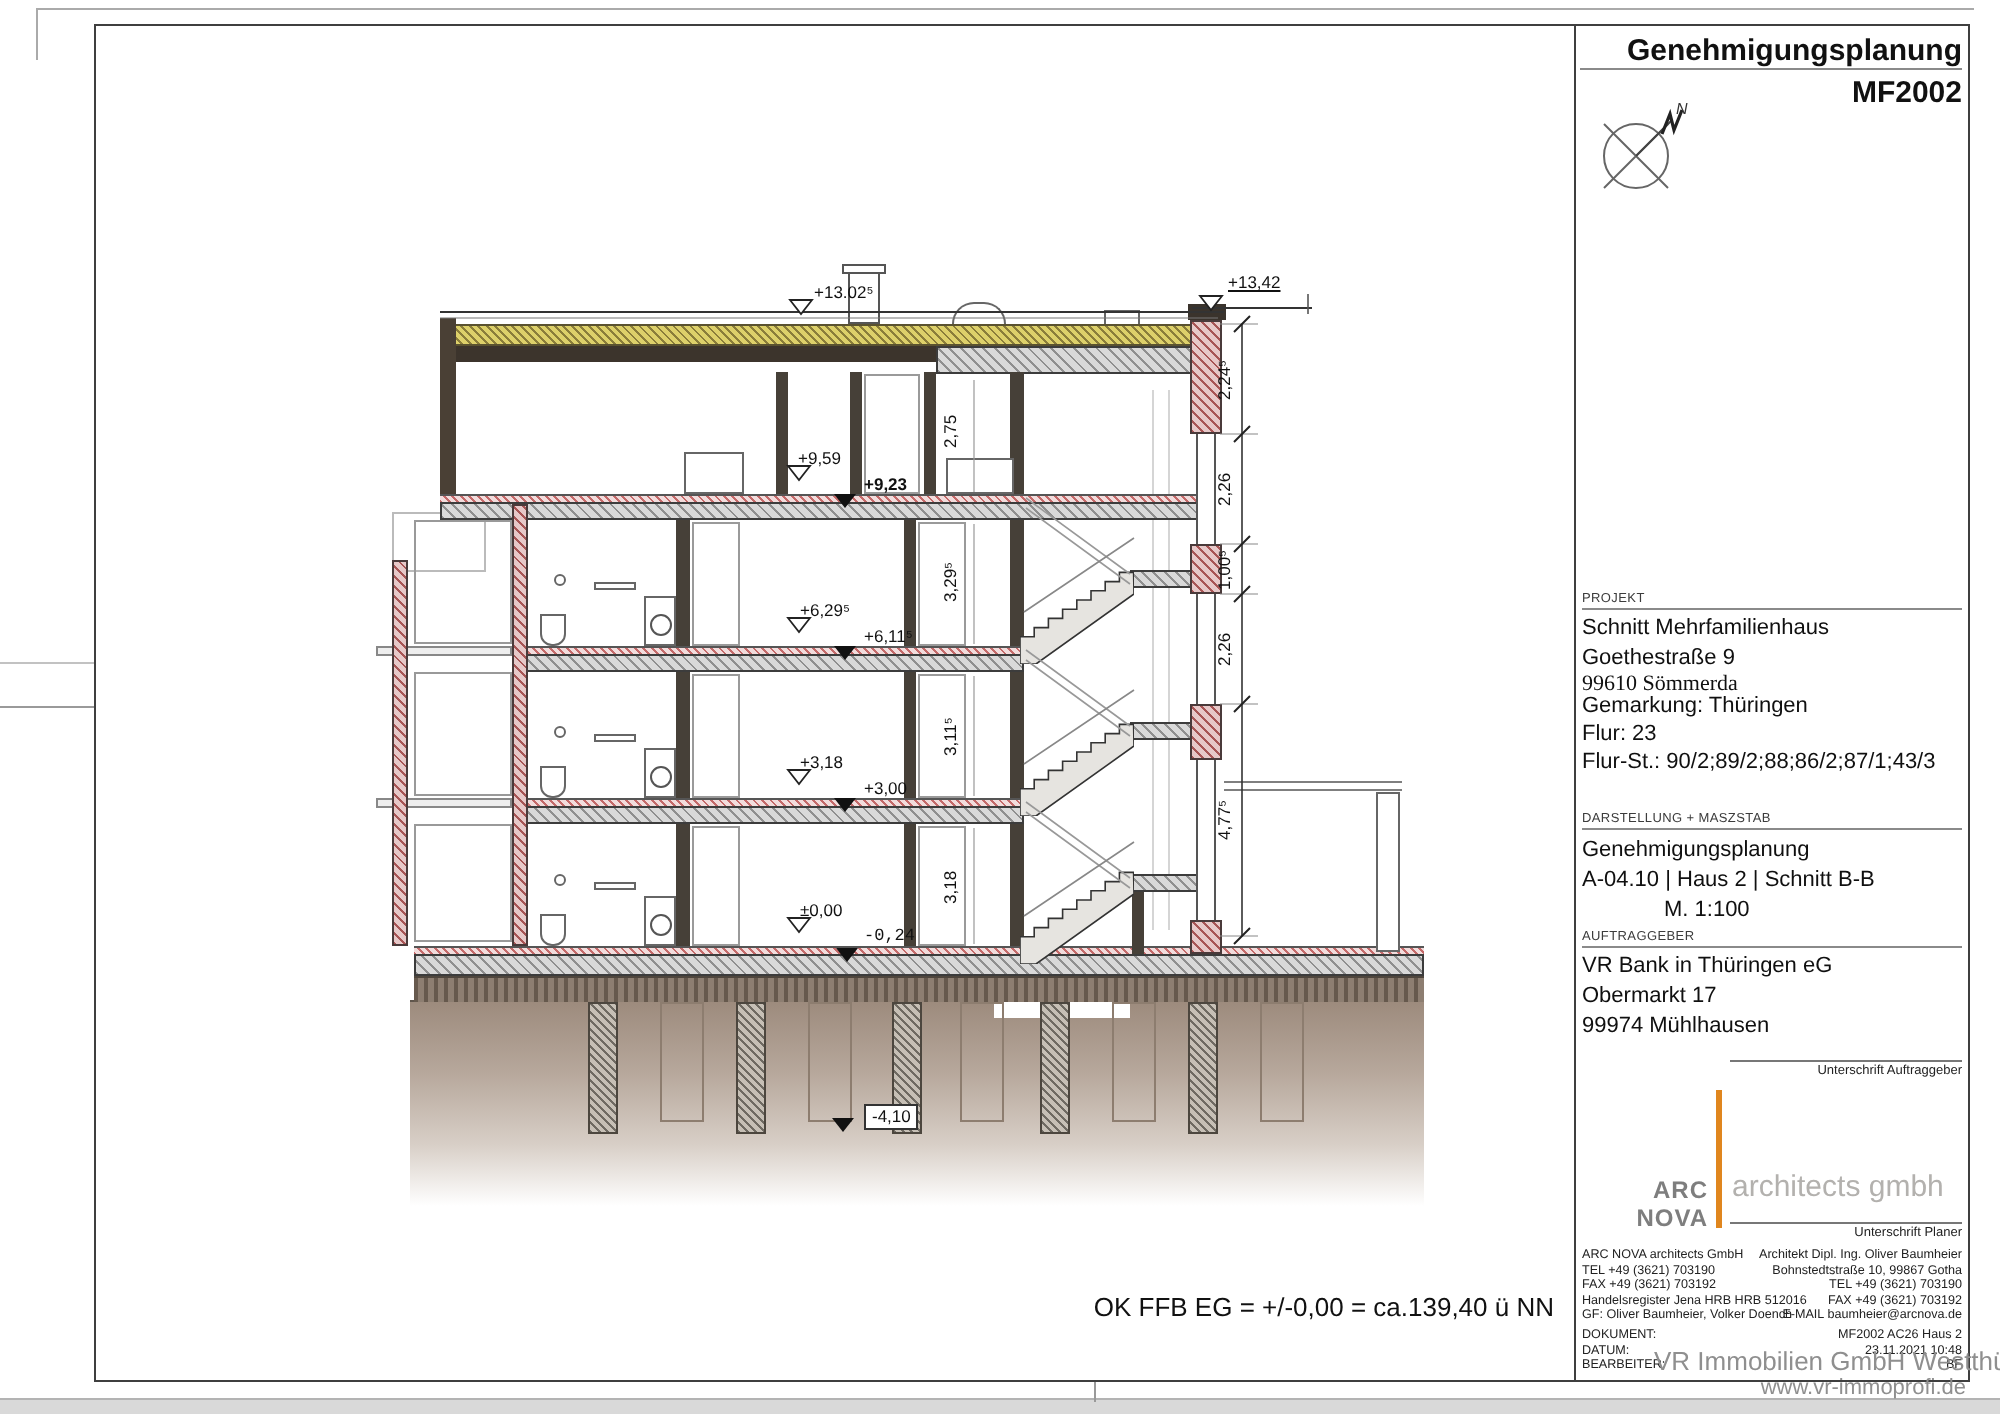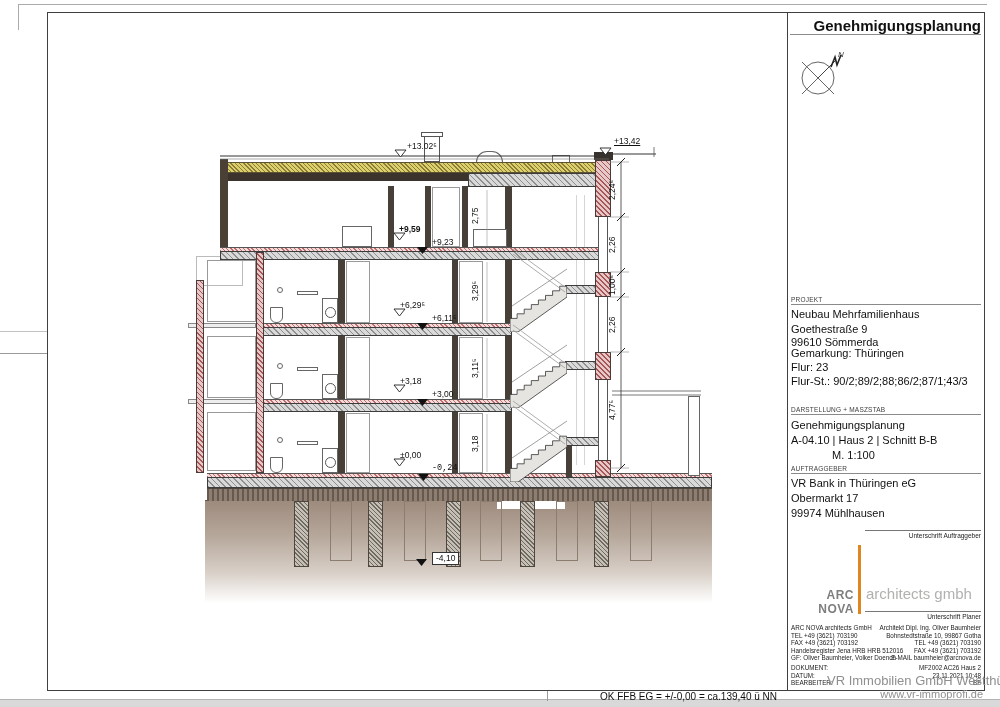--- a/index.html
+++ b/index.html
@@ -187,58 +187,59 @@
       <polygon points="417,247 428,247 422.5,254"></polygon>
       <polygon points="417,323 428,323 422.5,330"></polygon>
       <polygon points="417,399 428,399 422.5,406"></polygon>
       <polygon points="418,474 429,474 423.5,481"></polygon>
       <polygon points="416,559 427,559 421.5,566"></polygon>
     </g>
   </svg>
 
   <div class="abs lbl" style="left:407px;top:141px;">+13.02⁵</div>
   <div class="abs lbl" style="left:614px;top:136px;text-decoration:underline;">+13,42</div>
-  <div class="abs lbl" style="left:399px;top:224px;font-weight:bold;">+9,59</div>
-  <div class="abs lbl" style="left:432px;top:237px;">+9,23</div>
+  <div class="abs lbl" style="left:399px;top:224px;">+9,59</div>
+  <div class="abs lbl" style="left:432px;top:237px;font-weight:bold;">+9,23</div>
   <div class="abs lbl" style="left:400px;top:300px;">+6,29⁵</div>
   <div class="abs lbl" style="left:432px;top:313px;">+6,11⁵</div>
   <div class="abs lbl" style="left:400px;top:376px;">+3,18</div>
   <div class="abs lbl" style="left:432px;top:389px;">+3,00</div>
   <div class="abs lbl" style="left:400px;top:450px;">±0,00</div>
   <div class="abs lbl" style="left:432px;top:463px;font-family:Liberation Mono, monospace;">-0,24</div>
   <div class="abs lbl" style="left:432px;top:552px;background:#fff;border:1px solid #333;padding:0 3px 1px;z-index:31;">-4,10</div>
 
   <div class="abs vtext" style="left:470px;top:195px;width:14px;height:42px;">2,75</div>
   <div class="abs vtext" style="left:470px;top:270px;width:14px;height:42px;">3,29⁵</div>
   <div class="abs vtext" style="left:470px;top:347px;width:14px;height:42px;">3,11⁵</div>
   <div class="abs vtext" style="left:470px;top:423px;width:14px;height:42px;">3,18</div>
 
   <div class="abs vtext" style="left:607px;top:166px;width:14px;height:48px;">2,24⁵</div>
   <div class="abs vtext" style="left:607px;top:221px;width:14px;height:48px;">2,26</div>
   <div class="abs vtext" style="left:607px;top:263px;width:14px;height:44px;">1,00⁵</div>
   <div class="abs vtext" style="left:607px;top:303px;width:14px;height:44px;">2,26</div>
   <div class="abs vtext" style="left:607px;top:388px;width:14px;height:44px;">4,77⁵</div>
 
-  <div class="abs" style="left:460px;top:691px;width:317px;font-size:10px;color:#111;text-align:right;z-index:30;">OK FFB EG = +/-0,00 = ca.139,40 ü NN</div>
+  <div class="abs" style="left:460px;top:646px;width:317px;font-size:13px;color:#111;text-align:right;z-index:30;">OK FFB EG = +/-0,00 = ca.139,40 ü NN</div>
 
   <div class="abs" style="left:790px;top:17px;width:191px;text-align:right;font-size:15px;font-weight:bold;color:#111;">Genehmigungsplanung</div>
   <div class="abs" style="left:790px;top:34px;width:191px;height:1px;background:#8a8a8a;"></div>
+  <div class="abs" style="left:790px;top:38px;width:191px;text-align:right;font-size:15px;font-weight:bold;color:#111;">MF2002</div>
 
   <svg class="abs" style="left:795px;top:51px;" width="52" height="52" viewBox="0 0 52 52">
     <circle cx="23" cy="27" r="16" fill="none" stroke="#666" stroke-width="1"></circle>
     <path d="M7,11 L39,43 M39,11 L7,43" stroke="#666" stroke-width="1" fill="none"></path>
     <path d="M23,27 L41,9" stroke="#444" stroke-width="1"></path>
     <path d="M36,16 L40,6 L42,14 L46,4" stroke="#222" stroke-width="1.6" fill="none"></path>
   </svg>
   <div class="abs" style="left:838px;top:50px;font-size:8px;font-style:italic;color:#333;">N</div>
 
   <div class="abs tb-cap" style="left:791px;top:296px;width:190px;">PROJEKT</div>
-  <div class="abs tb-line" style="left:791px;top:308px;">Neubau Mehrfamilienhaus</div>
+  <div class="abs tb-line" style="left:791px;top:308px;">Schnitt Mehrfamilienhaus</div>
   <div class="abs tb-line" style="left:791px;top:323px;">Goethestraße 9</div>
-  <div class="abs tb-line" style="left:791px;top:336px;">99610 Sömmerda</div>
+  <div class="abs tb-line" style="left:791px;top:336px;font-family:Liberation Serif, serif;">99610 Sömmerda</div>
   <div class="abs tb-line" style="left:791px;top:347px;">Gemarkung: Thüringen</div>
   <div class="abs tb-line" style="left:791px;top:361px;">Flur: 23</div>
   <div class="abs tb-line" style="left:791px;top:375px;">Flur-St.: 90/2;89/2;88;86/2;87/1;43/3</div>
 
   <div class="abs tb-cap" style="left:791px;top:406px;width:190px;">DARSTELLUNG + MASZSTAB</div>
   <div class="abs tb-line" style="left:791px;top:419px;">Genehmigungsplanung</div>
   <div class="abs tb-line" style="left:791px;top:434px;">A-04.10 | Haus 2 | Schnitt B-B</div>
   <div class="abs tb-line" style="left:791px;top:449px;padding-left:41px;">M. 1:100</div>
 
   <div class="abs tb-cap" style="left:791px;top:465px;width:190px;">AUFTRAGGEBER</div>

